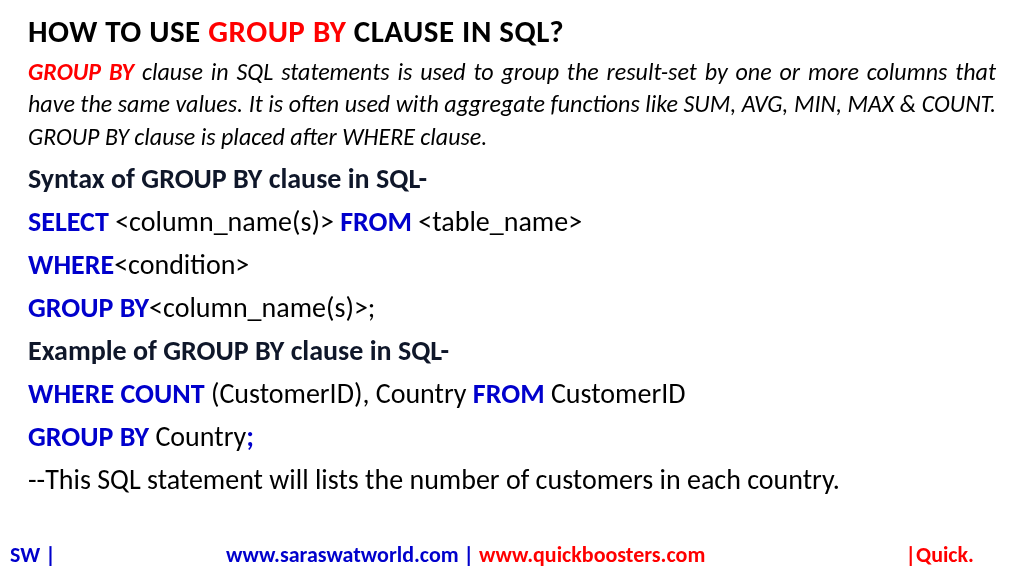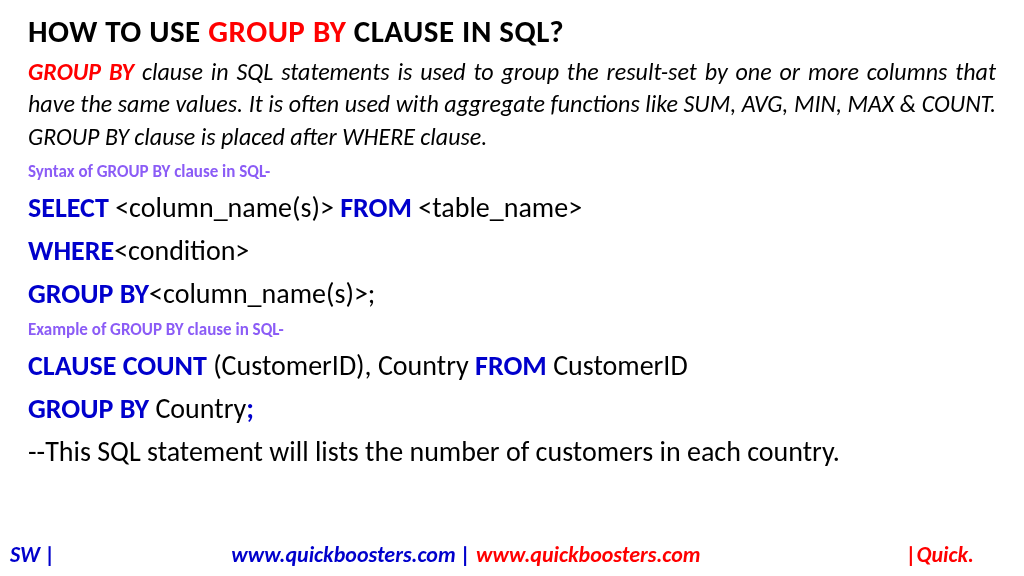--- a/index.html
+++ b/index.html
@@ -33,23 +33,23 @@
       line-height: 1.35;
       margin-bottom: 8px;
       text-align: justify;
       font-style: italic;
     }
     .body-text .red-bold {
       color: #ff0000;
       font-weight: bold;
     }
     .section-heading {
-      font-size: 17px;
+      font-size: 28px;
       font-weight: bold;
-      color: #8b5cf6;
+      color: #0f172a;
       margin-bottom: 8px;
       margin-top: 2px;
     }
     .code-line {
       font-size: 28px;
       color: #000;
       margin-bottom: 8px;
     }
     .code-line .kw {
       color: #0000cc;
@@ -59,21 +59,20 @@
       position: absolute;
       bottom: 8px;
       left: 0;
       width: 984px;
       padding: 0 10px;
       font-size: 22px;
       font-weight: bold;
       display: flex;
       justify-content: flex-end;
       align-items: center;
-      font-style: italic;
     }
     .footer .left {
       color: #0000cc;
     }
     .footer .center {
       text-align: center;
       flex: 1;
     }
     .footer .center .blue {
       color: #0000cc;
@@ -107,28 +106,28 @@
   <span class="kw">WHERE</span><span>&lt;condition&gt;</span>
 </div>
 
 <div class="code-line">
   <span class="kw">GROUP BY</span><span>&lt;column_name(s)&gt;;</span>
 </div>
 
 <div class="section-heading">Example of GROUP BY clause in SQL-</div>
 
 <div class="code-line">
-  <span class="kw">CLAUSE COUNT</span><span> (CustomerID), Country </span><span class="kw">FROM</span><span> CustomerID</span>
+  <span class="kw">WHERE COUNT</span><span> (CustomerID), Country </span><span class="kw">FROM</span><span> CustomerID</span>
 </div>
 
 <div class="code-line">
   <span class="kw">GROUP BY</span><span> Country</span><span class="kw">;</span>
 </div>
 
 <div class="code-line">--This SQL statement will lists the number of customers in each country.</div>
 
 <div class="footer">
   <span class="left">SW |</span>
   <span class="center">
-    <span class="blue">www.quickboosters.com | </span><span class="red">www.quickboosters.com</span>
+    <span class="blue">www.saraswatworld.com | </span><span class="red">www.quickboosters.com</span>
   </span>
   <span class="right">|Quick.</span>
 </div>
 
 </body></html>

